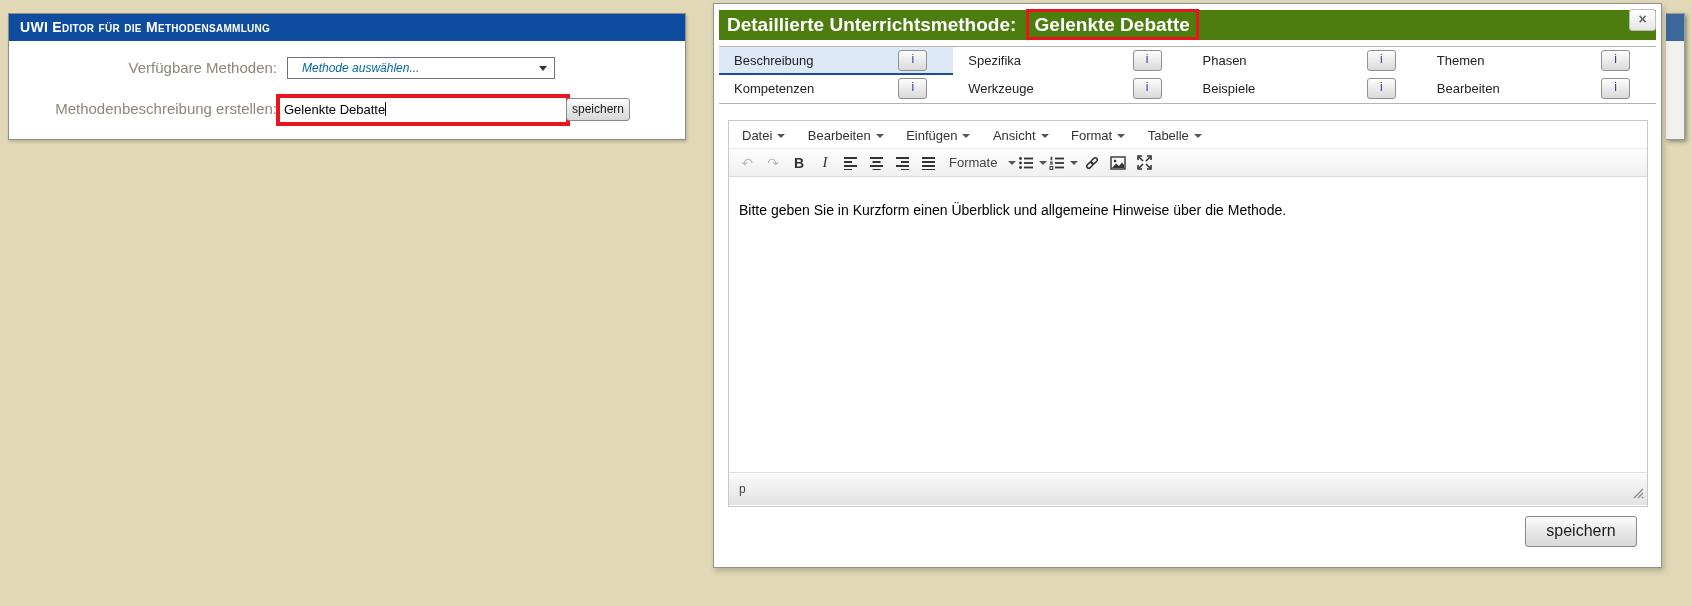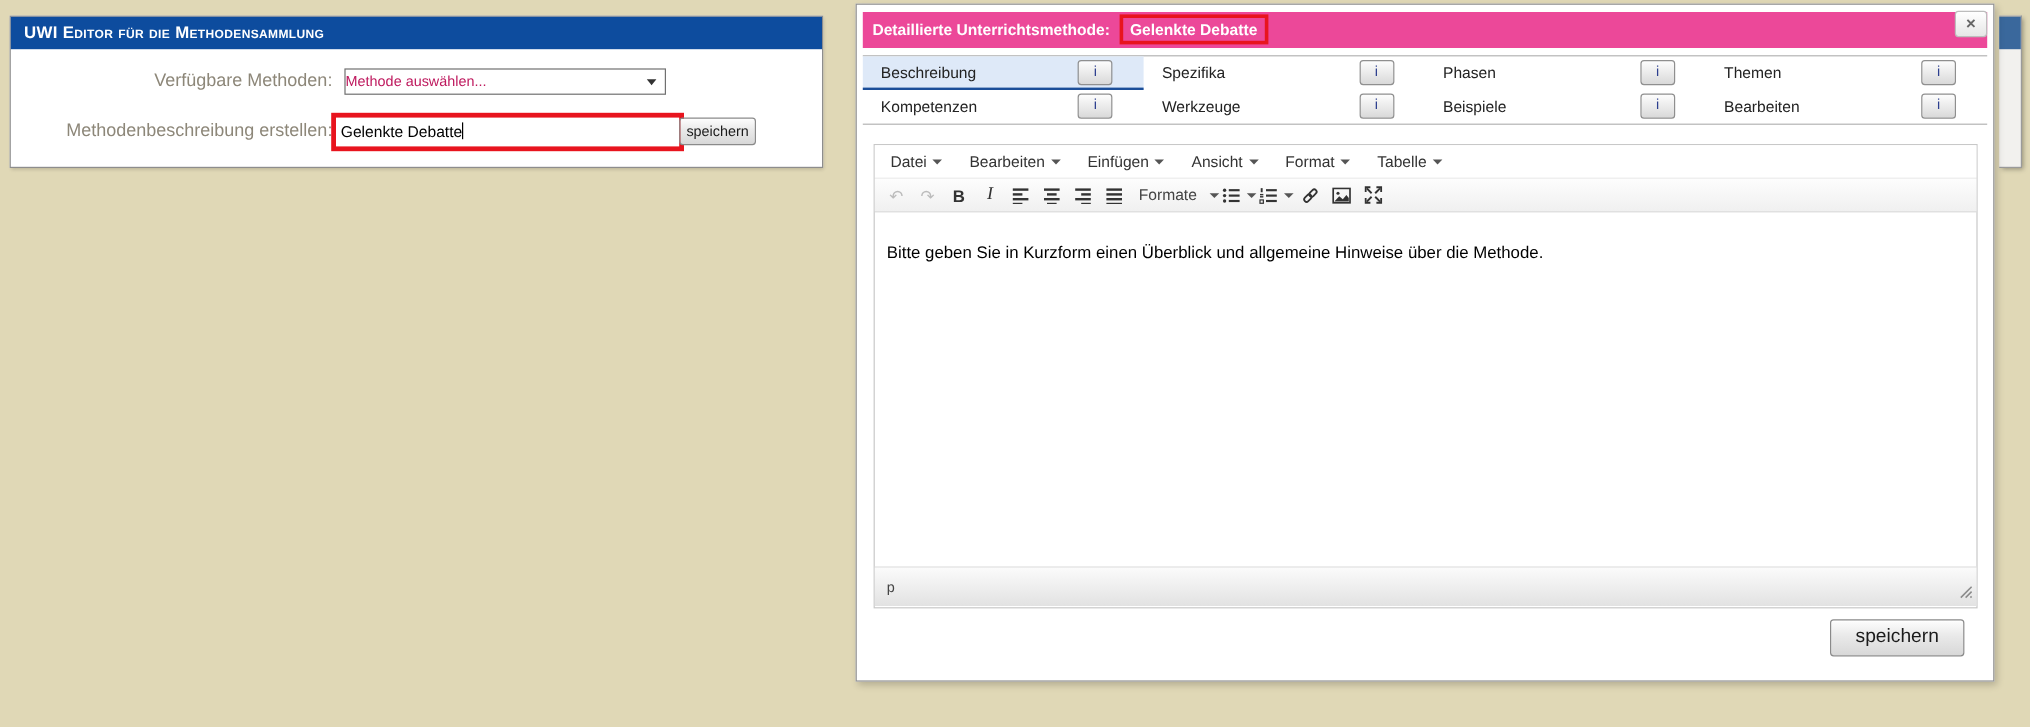--- a/index.html
+++ b/index.html
@@ -20,22 +20,22 @@
   }
   .form-row{position:absolute;left:0;width:100%;height:24px;}
   .row-methods{top:43px;}
   .row-create{top:84px;}
   .form-label{
     position:absolute;left:0;top:2px;width:268px;text-align:right;
     color:#8d8779;font-size:15px;font-weight:400;
   }
   .method-select{
     position:absolute;left:278px;top:0;width:268px;height:22px;
-    background:#fff;border:1px solid #707070;font-size:12px;color:#be185d;
-    line-height:20px;padding-left:0;box-sizing:border-box;
+    background:#fff;border:1px solid #707070;font-size:12px;color:#0369a1;
+    line-height:20px;padding-left:14px;box-sizing:border-box;font-style:italic;
   }
   .select-caret{
     position:absolute;right:7px;top:8px;width:0;height:0;
     border-left:4px solid transparent;border-right:4px solid transparent;
     border-top:5px solid #333;
   }
   .red-box-input{
     position:absolute;left:267px;top:-4px;width:278px;height:22px;
     border:4px solid #e8141e;background:#fff;padding:1px 4px;box-sizing:content-box;
     font-size:13px;color:#000;line-height:22px;white-space:nowrap;overflow:hidden;
@@ -58,21 +58,21 @@
   }
   .right-sliver .sliver-top{height:27px;background:#3a689c;}
   
   .dialog{
     position:absolute;left:713px;top:3px;width:949px;height:565px;
     background:#fff;border:1px solid #919191;box-sizing:border-box;
     box-shadow:2px 3px 6px rgba(0,0,0,.2);
   }
   .dialog-header{
     position:absolute;left:5px;right:5px;top:6px;height:30px;
-    background:#ec4899;color:#fff;font-weight:bold;font-size:13px;
+    background:#4d7c0f;color:#fff;font-weight:bold;font-size:19px;
     line-height:30px;padding-left:8px;box-sizing:border-box;white-space:nowrap;
   }
   .title-highlight{
     border:3px solid #e8141e;padding:2px 6px;margin-left:4px;color:#fff;
   }
   .close-btn{
     position:absolute;right:5px;top:5px;width:25px;height:20px;
     line-height:18px;font-size:14px;font-weight:bold;color:#666;
     background:linear-gradient(#ffffff,#e6e6e6);border:1px solid #bdbdbd;border-radius:3px;
     text-align:center;cursor:pointer;

